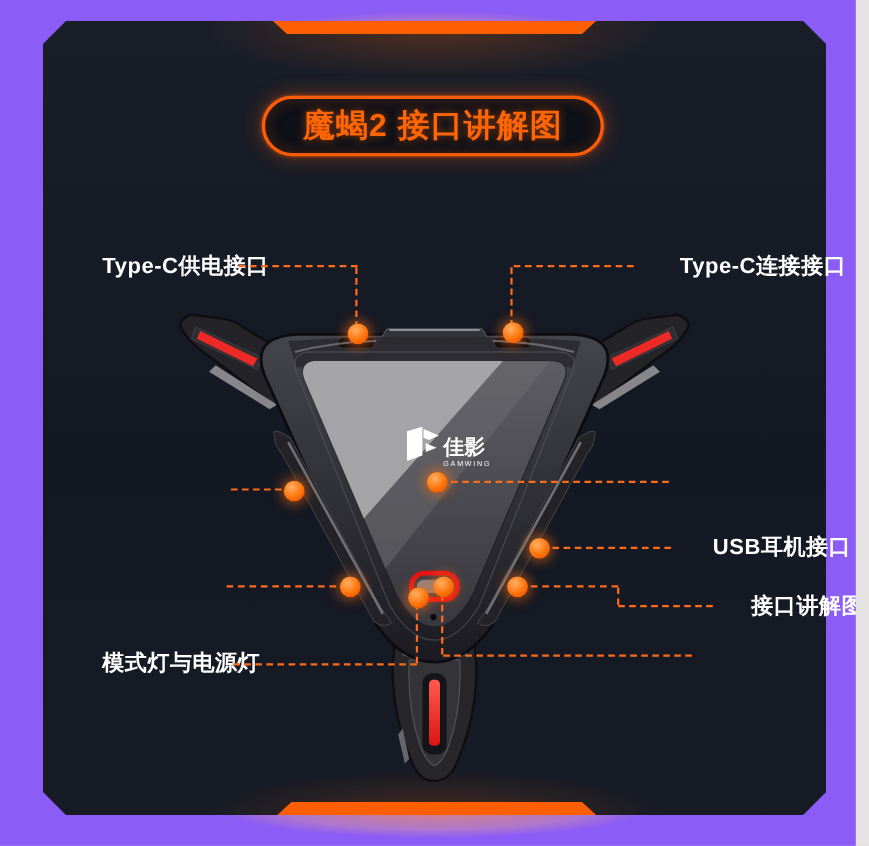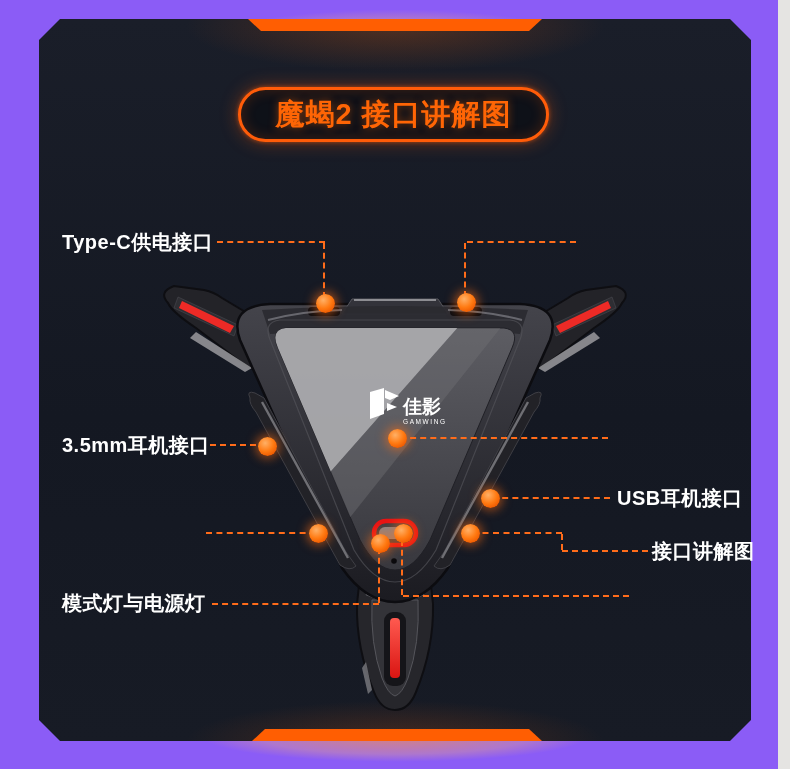--- a/index.html
+++ b/index.html
@@ -29,21 +29,21 @@
   
   .title-badge{position:absolute;left:238px;top:87px;width:311px;height:55px;
     box-sizing:border-box;border:3px solid #ff5c09;border-radius:30px;
     background:#0e1118;display:flex;align-items:center;justify-content:center;
     box-shadow:0 0 18px rgba(255,92,9,.38),0 0 4px rgba(255,92,9,.55),inset 0 0 14px rgba(255,92,9,.22);}
   .title-badge span{color:#ff6505;font-size:29px;font-weight:bold;letter-spacing:1px;
     text-shadow:0 0 8px rgba(255,101,5,.55);}
 
   
   .callout-label{position:absolute;color:#ffffff;font-size:20px;font-weight:600;
-    line-height:26px;white-space:nowrap;letter-spacing:.5px;}
+    line-height:26px;white-space:nowrap;letter-spacing:.5px;margin-left:31px;}
 
   
   .hline{position:absolute;height:0;border-top:2px dashed #ff6c1a;}
   .vline{position:absolute;width:0;border-left:2px dashed #ff6c1a;}
 
   
   .dot{position:absolute;width:19px;height:19px;border-radius:50%;
     background:radial-gradient(circle at 38% 32%,#ffb066,#ff7a12 48%,#ef5a00 78%,#e04e00);
     box-shadow:0 0 10px 3px rgba(255,110,20,.50);}
 
@@ -145,25 +145,25 @@
     <rect x="379" y="527" width="24" height="12" rx="6" fill="#86868b"></rect>
     <rect x="374" y="521" width="42" height="24" rx="12" fill="none" stroke="#e81414" stroke-width="4.5"></rect>
     <circle cx="394" cy="561" r="2.8" fill="#0a0a0d"></circle>
   </svg>
 
   <div class="callout-label" style="left:62px;top:229px">Type-C供电接口</div>
   <div class="hline" style="left:217px;top:241px;width:108px"></div>
   <div class="vline" style="left:323px;top:243px;height:55px"></div>
   <div class="dot" style="left:316px;top:294px"></div>
 
+  <div class="callout-label" style="left:587px;top:229px">Type-C连接接口</div>
   <div class="hline" style="left:467px;top:241px;width:109px"></div>
   <div class="vline" style="left:464px;top:243px;height:54px"></div>
   <div class="dot" style="left:457px;top:293px"></div>
 
-  <div class="callout-label" style="left:62px;top:432px">3.5mm耳机接口</div>
   <div class="hline" style="left:210px;top:444px;width:56px"></div>
   <div class="dot" style="left:258px;top:437px"></div>
 
   <div class="hline" style="left:400px;top:437px;width:208px"></div>
   <div class="dot" style="left:388px;top:429px"></div>
 
   <div class="callout-label" style="left:617px;top:485px">USB耳机接口</div>
   <div class="hline" style="left:492px;top:497px;width:118px"></div>
   <div class="dot" style="left:481px;top:489px"></div>
 

